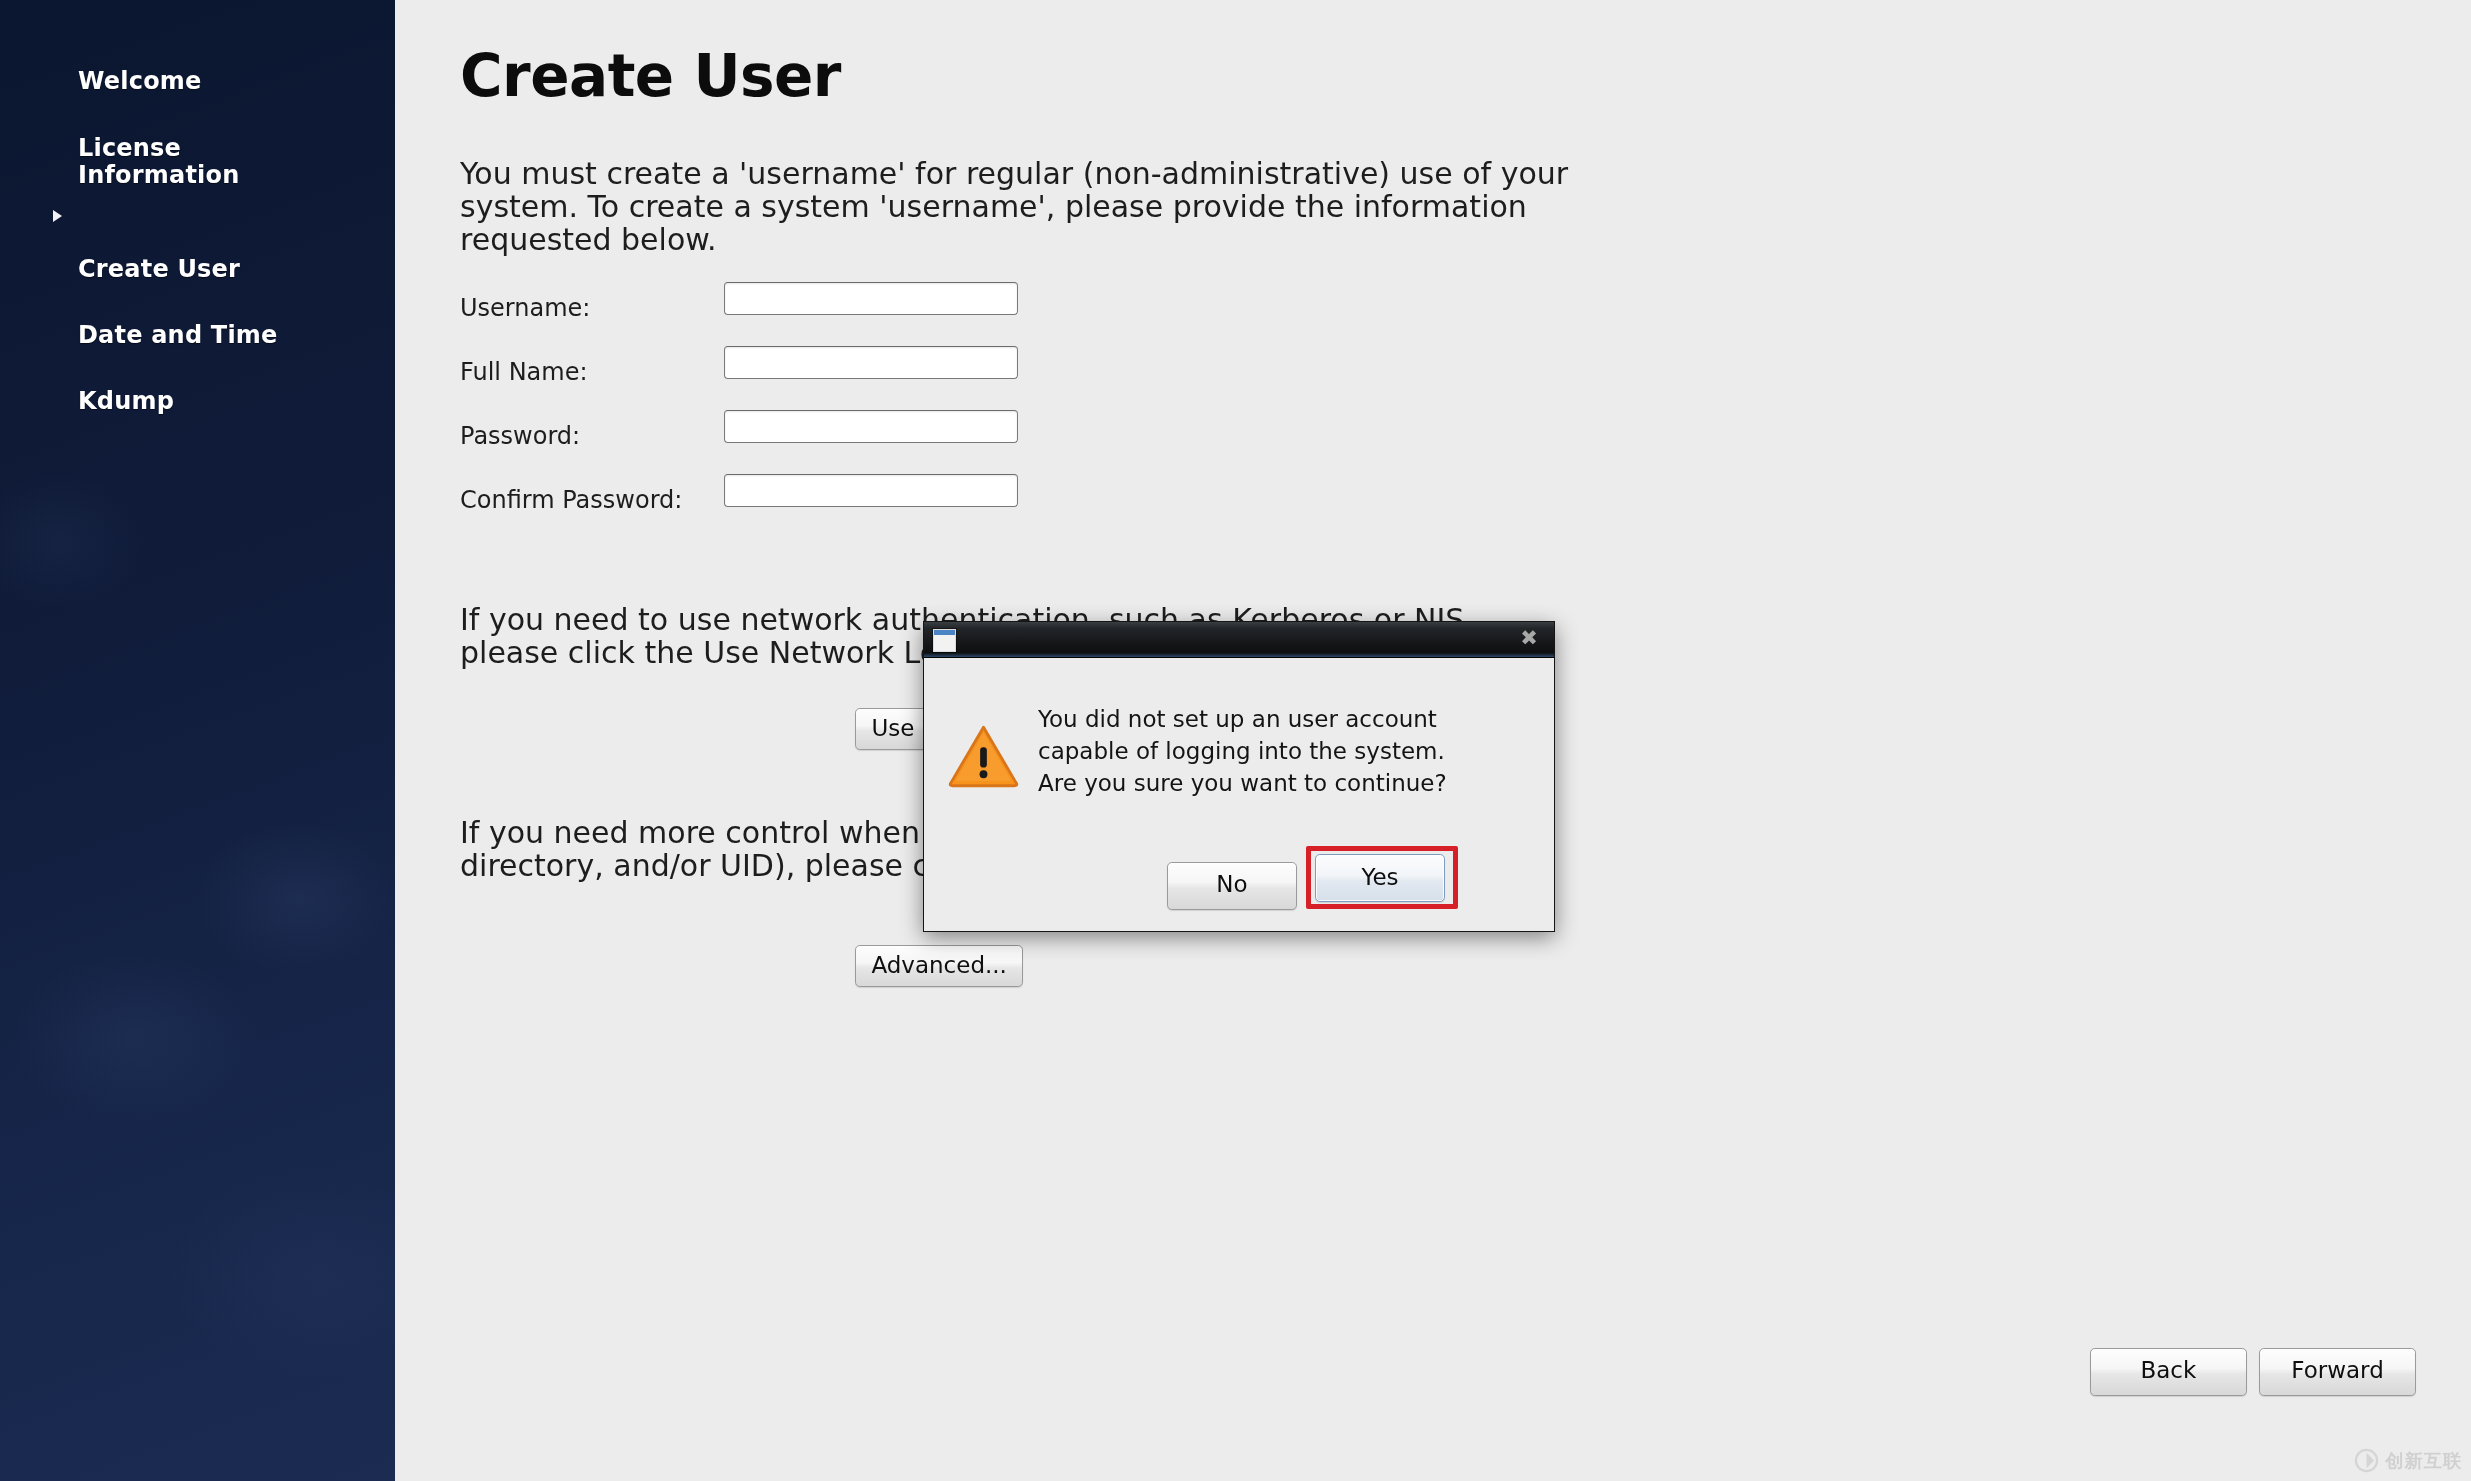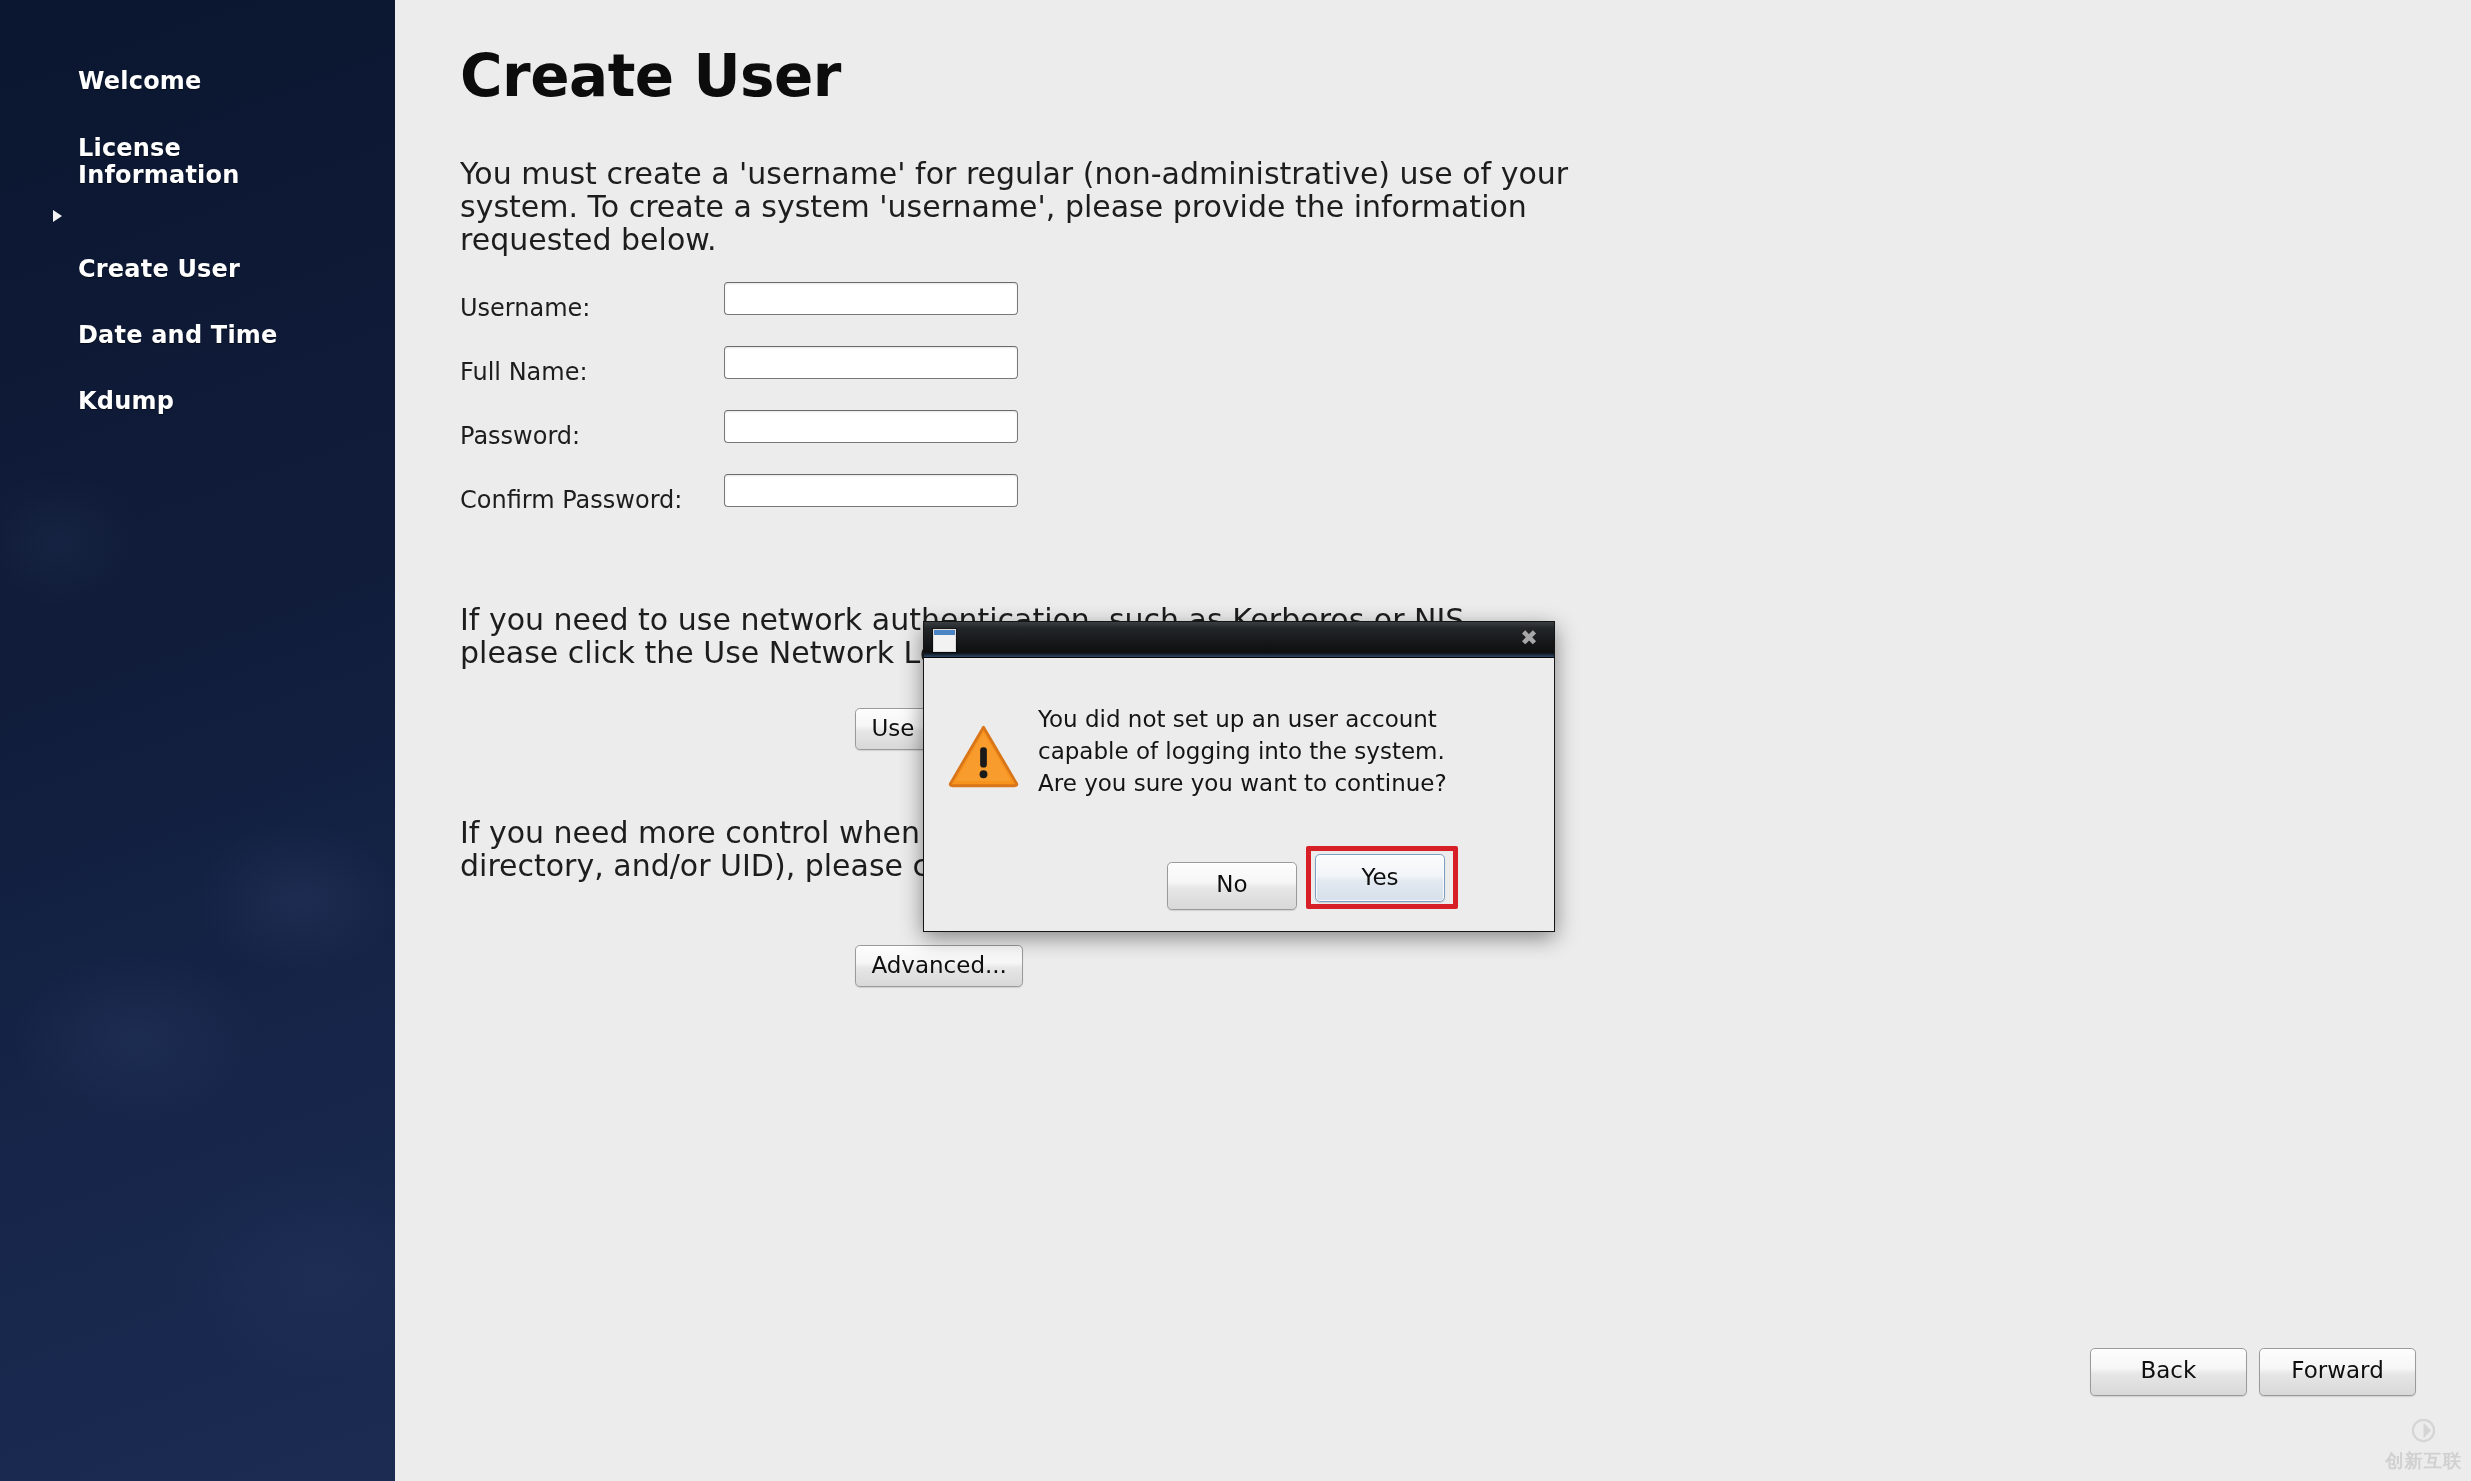--- a/index.html
+++ b/index.html
@@ -279,21 +279,20 @@
 
   
   #watermark {
     position: absolute;
     right: 9.7px;
     bottom: 7.7px;
     display: flex;
     align-items: center;
     gap: 5.8px;
     opacity: 0.5;
-    flex-direction: column;
   }
   #watermark-text {
     font-size: 18.3px;
     color: #b6b6b6;
     font-weight: bold;
     letter-spacing: 1px;
   }
 </style>
 </head>
 <body>

